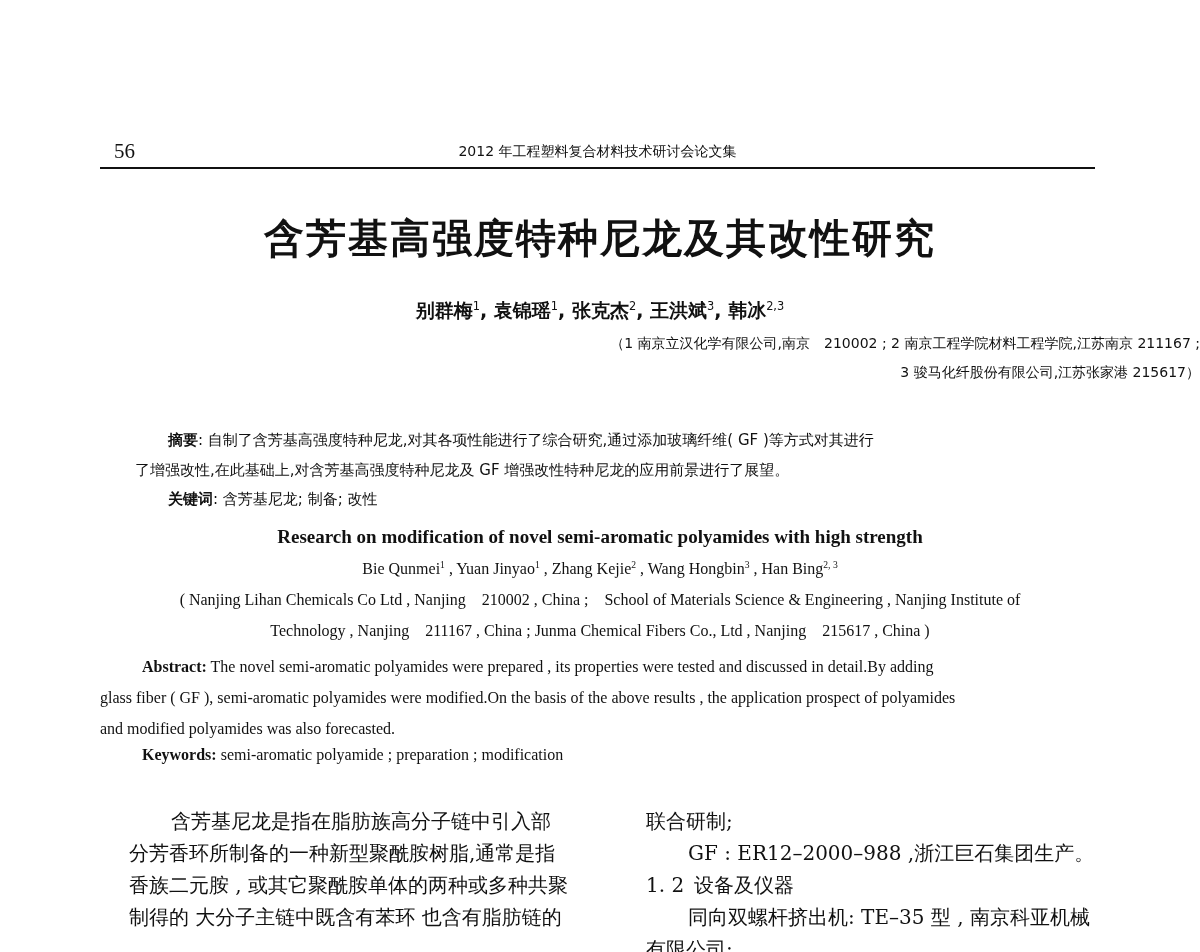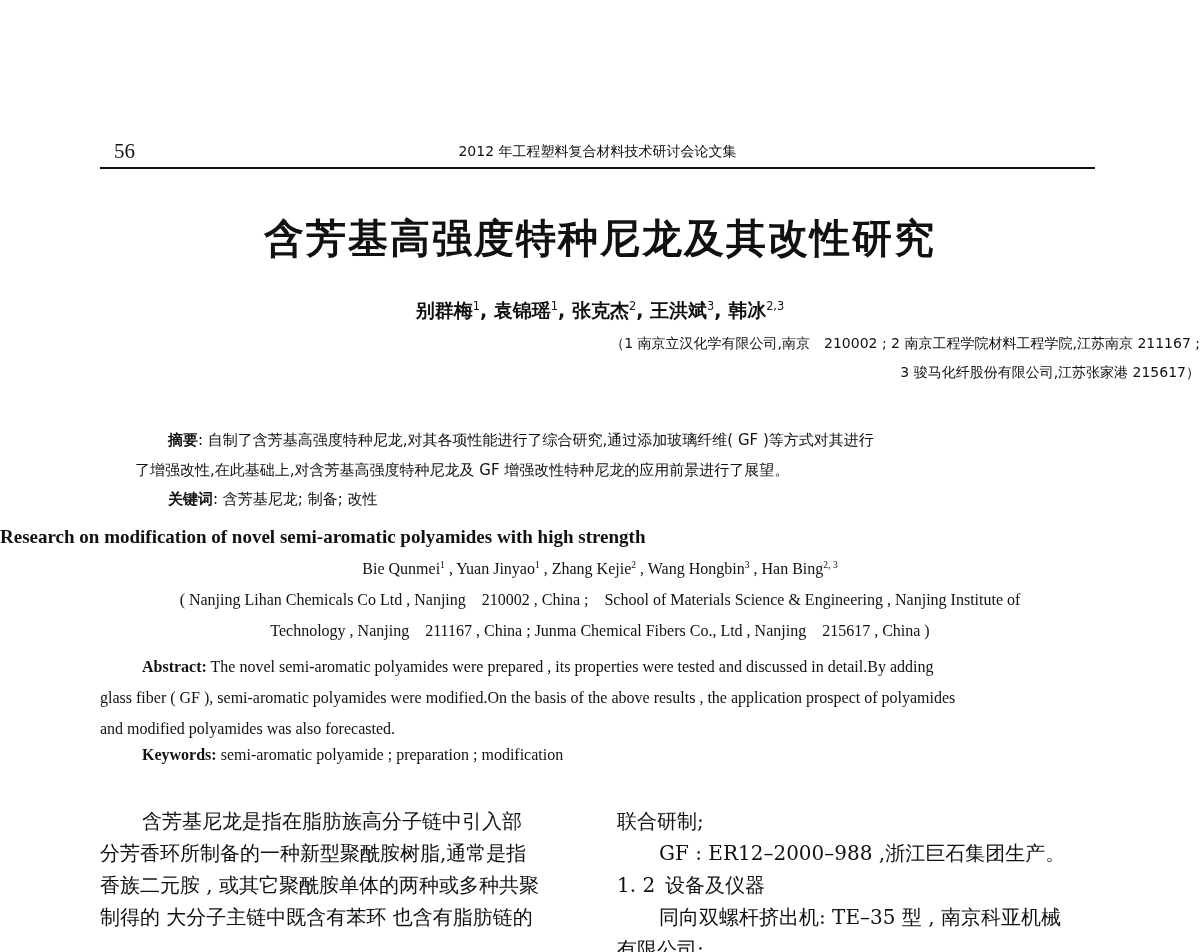--- a/index.html
+++ b/index.html
@@ -18,35 +18,35 @@
 
   .affil-cn { position: absolute; left: 0; width: 1200px; text-align: right; font-size: 14px; font-family: "DejaVu Sans", sans-serif; }
   .affil-cn.l1 { top: 320px; }
   .affil-cn.l2 { top: 349px; }
 
   .abstract-cn { position: absolute; left: 135px; width: 940px; top: 410px; font-size: 15px; font-family: "DejaVu Sans", sans-serif; line-height: 30px; }
   .abstract-cn .row1 { padding-left: 33px; }
   .bold-label { font-weight: bold; }
   .keywords-cn { position: absolute; left: 168px; top: 475px; font-size: 15px; font-family: "DejaVu Sans", sans-serif; }
 
-  .title-en { position: absolute; left: 0; width: 1200px; top: 511px; text-align: left; font-size: 19px; font-weight: bold; font-family: "Liberation Serif", serif; }
+  .title-en { position: absolute; left: 0; width: 1200px; top: 511px; text-align: center; font-size: 19px; font-weight: bold; font-family: "Liberation Serif", serif; }
   .authors-en { position: absolute; left: 0; width: 1200px; top: 545px; text-align: center; font-size: 16px; font-family: "Liberation Serif", serif; }
   .affil-en { position: absolute; left: 100px; width: 1000px; text-align: center; font-size: 16px; font-family: "Liberation Serif", serif; }
   .affil-en.l1 { top: 575px; }
   .affil-en.l2 { top: 606px; }
 
   .abstract-en { position: absolute; left: 100px; width: 997px; top: 636px; font-size: 16px; font-family: "Liberation Serif", serif; line-height: 31px; text-align: justify; }
   .abstract-en .line { display: block; white-space: nowrap; }
   .abstract-en .line.first { padding-left: 42px; }
   .keywords-en { position: absolute; left: 142px; top: 731px; font-size: 16px; font-family: "Liberation Serif", serif; }
 
   .col { position: absolute; top: 790px; font-size: 20px; font-family: "DejaVu Serif", serif; line-height: 32px; }
   .col.left { left: 100px; width: 490px; }
   .col.right { left: 617px; width: 480px; }
-  .col .line { display: block; white-space: nowrap; overflow: hidden; }
+  .col .line { display: block; white-space: nowrap; overflow: hidden; margin-left: 29px; }
   .col .indent { padding-left: 42px; }
   .section-num { display: inline-block; width: 48px; }
 </style>
 </head>
 <body>
 
 <div class="page">
 
   <div class="running-header">
     <span class="page-number">56</span>

